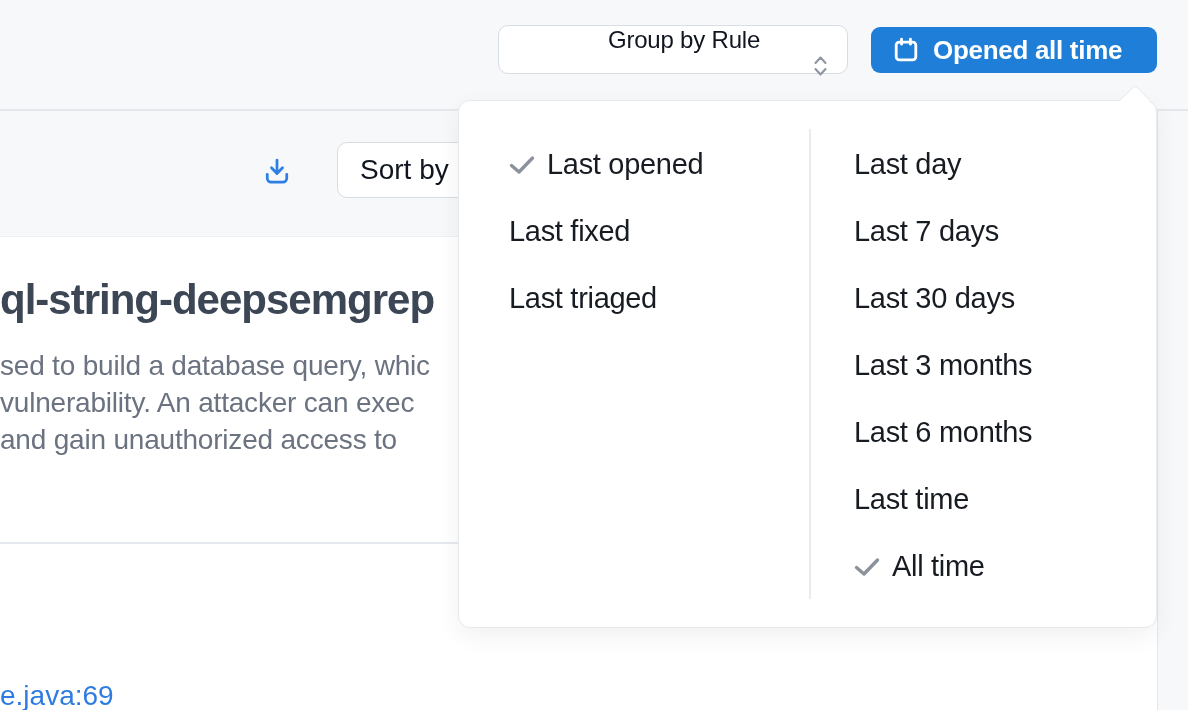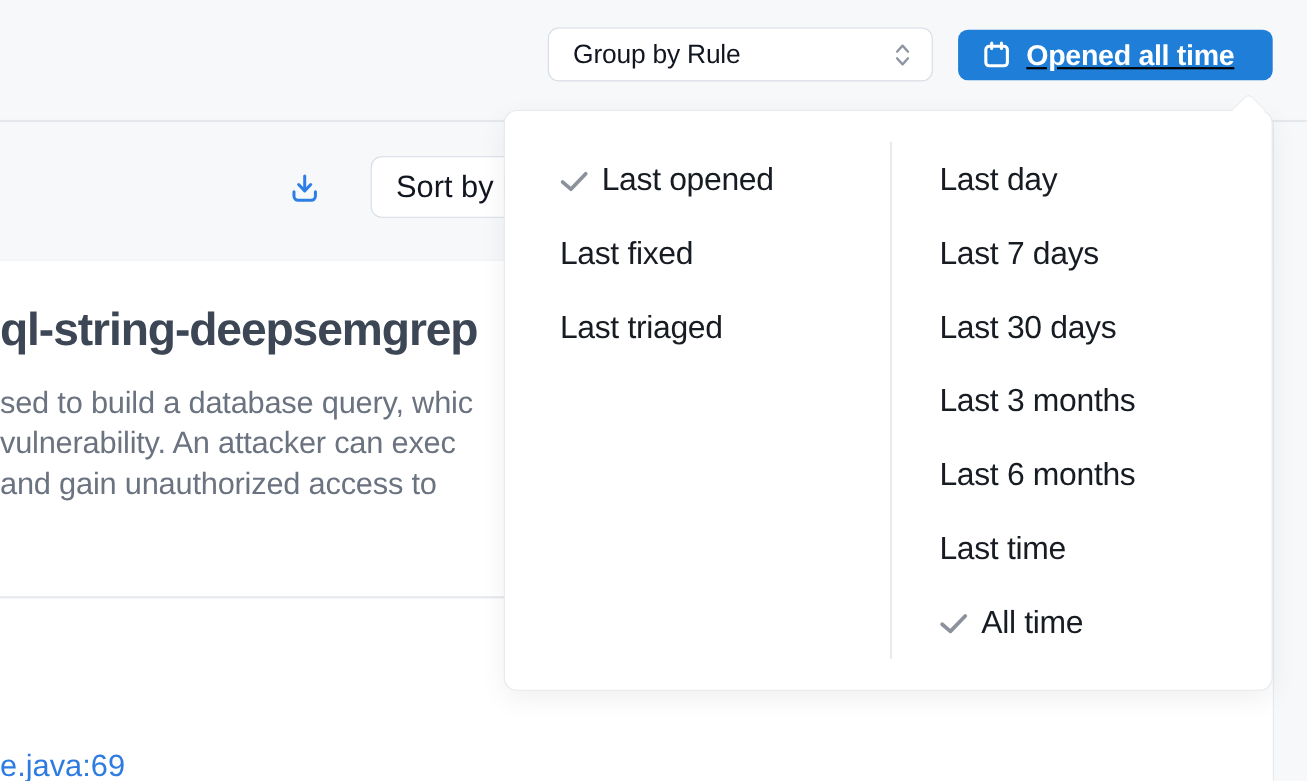--- a/index.html
+++ b/index.html
@@ -13,29 +13,29 @@
     -webkit-font-smoothing:antialiased;
   }
   .abs { position:absolute; }
 
   
   .header-line { left:0; top:109px; width:1188px; height:2px; background:#e4e7eb; z-index:1; }
 
   .group-by-select {
     left:498px; top:25px; width:350px; height:49px;
     background:#fff; border:1.5px solid #d8dce3; border-radius:10px;
-    display:flex; align-items:center; z-index:5; cursor:pointer;
+    display:flex; align-items:center; z-index:5; cursor:pointer;flex-direction:column;
   }
   .group-by-select .sel-label { padding-left:22px; font-size:24px; color:#10151f; letter-spacing:-0.2px; }
   .group-by-select .sel-caret { margin-left:auto; margin-right:18px; display:flex; }
 
   .date-filter-btn {
     left:871px; top:27px; width:286px; height:46px;
     background:#1f7ed8; border:none; border-radius:9px;
-    display:flex; align-items:center; z-index:5; cursor:pointer;text-decoration:underline;
+    display:flex; align-items:center; z-index:5; cursor:pointer;
   }
   .date-filter-btn .cal { margin-left:21px; display:flex; }
   .date-filter-btn .btn-label {
     margin-left:13px; font-size:26px; font-weight:bold; color:#fff; letter-spacing:-0.3px;
   }
 
   
   .download-btn { left:258px; top:152px; width:38px; height:38px; display:flex; align-items:center; justify-content:center; z-index:2; cursor:pointer; }
   .sort-btn {
     left:337px; top:142px; width:200px; height:56px;

